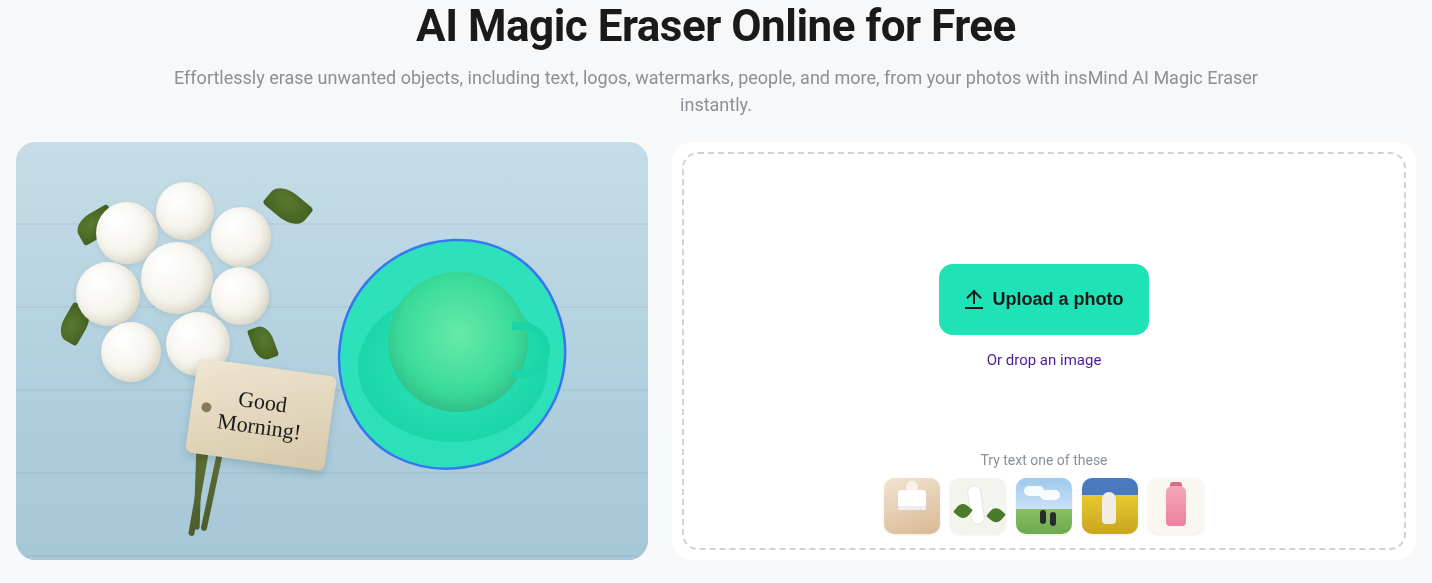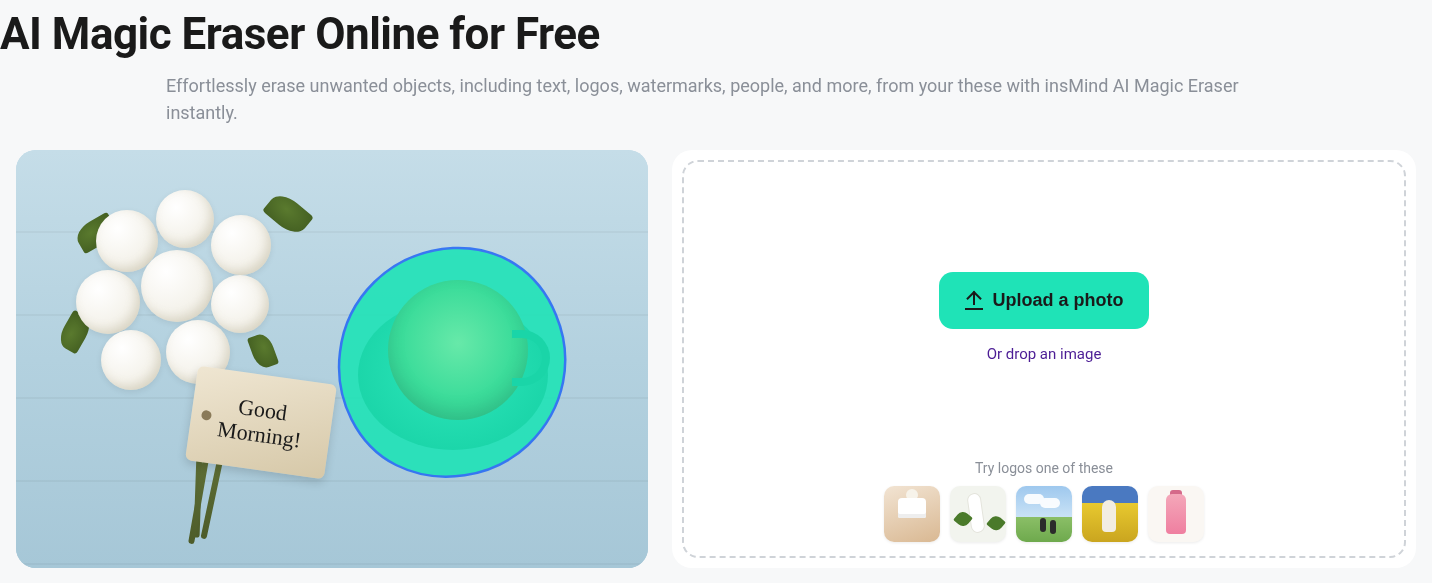--- a/index.html
+++ b/index.html
@@ -8,21 +8,22 @@
       box-sizing: border-box;
     }
     body {
       font-family: -apple-system, BlinkMacSystemFont, "Segoe UI", Roboto, Helvetica, Arial, sans-serif;
       background: #f7f8f9;
       width: 1432px;
       height: 583px;
       overflow: hidden;
     }
     .header {
-      padding-top: 8px;
+      text-align: center;
+      padding-top: 0;
     }
     .title {
       font-size: 44px;
       font-weight: 700;
       color: #1a1a1a;
       letter-spacing: -0.5px;
     }
     .subtitle {
       font-size: 18px;
       color: #8a8f98;
@@ -203,21 +204,21 @@
     .upload-btn {
       display: inline-flex;
       align-items: center;
       gap: 10px;
       background: #1fe3b7;
       color: #1a1a1a;
       font-size: 18px;
       font-weight: 600;
       border: none;
       border-radius: 14px;
-      padding: 18px 26px;
+      padding: 25px 26px;
       cursor: pointer;
     }
     .upload-icon {
       width: 18px;
       height: 18px;
       position: relative;
       display: inline-block;
     }
     .upload-icon::before {
       content: "";
@@ -299,21 +300,21 @@
 
     .thumb.t5 { background:#faf7f3; }
     .thumb.t5::after { content:""; position:absolute; left:18px; top:8px; width:20px; height:40px; background:linear-gradient(#f4a7b9 0%, #ef7fa0 100%); border-radius:6px 6px 4px 4px; }
     .thumb.t5::before { content:""; position:absolute; left:22px; top:4px; width:12px; height:8px; background:#d56a8a; border-radius:3px 3px 0 0; }
   </style>
 </head>
 <body>
 
 <div class="header">
   <h1 class="title">AI Magic Eraser Online for Free</h1>
-  <p class="subtitle">Effortlessly erase unwanted objects, including text, logos, watermarks, people, and more, from your these with insMind AI Magic Eraser instantly.</p>
+  <p class="subtitle">Effortlessly erase unwanted objects, including text, logos, watermarks, people, and more, from your photos with insMind AI Magic Eraser instantly.</p>
 </div>
 
 <div class="content">
 
   <div class="preview-panel">
     <div class="planks"></div>
 
     <div class="bouquet">
       <div class="stems"></div>
       <div class="stems2"></div>
@@ -346,21 +347,21 @@
     <div class="dropzone">
       <button class="upload-btn">
         <span class="upload-icon">
             <span class="bar"></span>
           </span>
         <span>Upload a photo</span>
       </button>
       <div class="drop-hint">Or drop an image</div>
 
       <div class="samples">
-        <div class="samples-label">Try logos one of these</div>
+        <div class="samples-label">Try text one of these</div>
         <div class="thumbs">
           <div class="thumb t1" title="sample-cosmetic-jar"></div>
           <div class="thumb t2" title="sample-skincare-tube"></div>
           <div class="thumb t3" title="sample-sky-field"></div>
           <div class="thumb t4" title="sample-flower-field-person"></div>
           <div class="thumb t5" title="sample-pink-bottle"></div>
         </div>
       </div>
     </div>
   </div>

